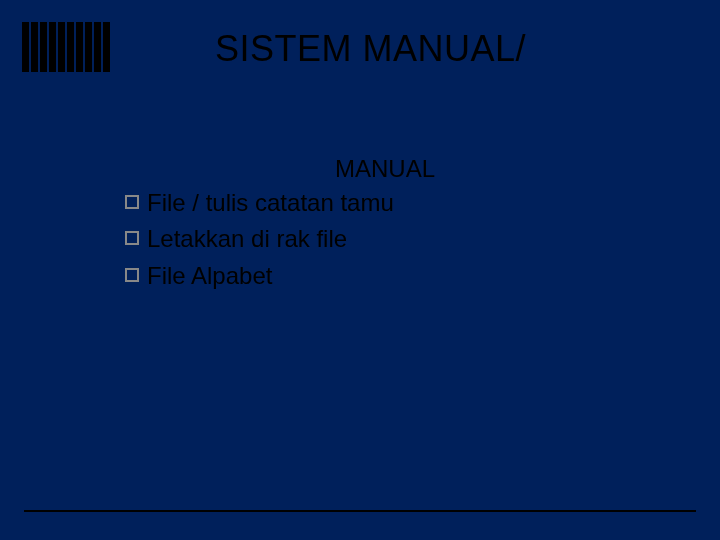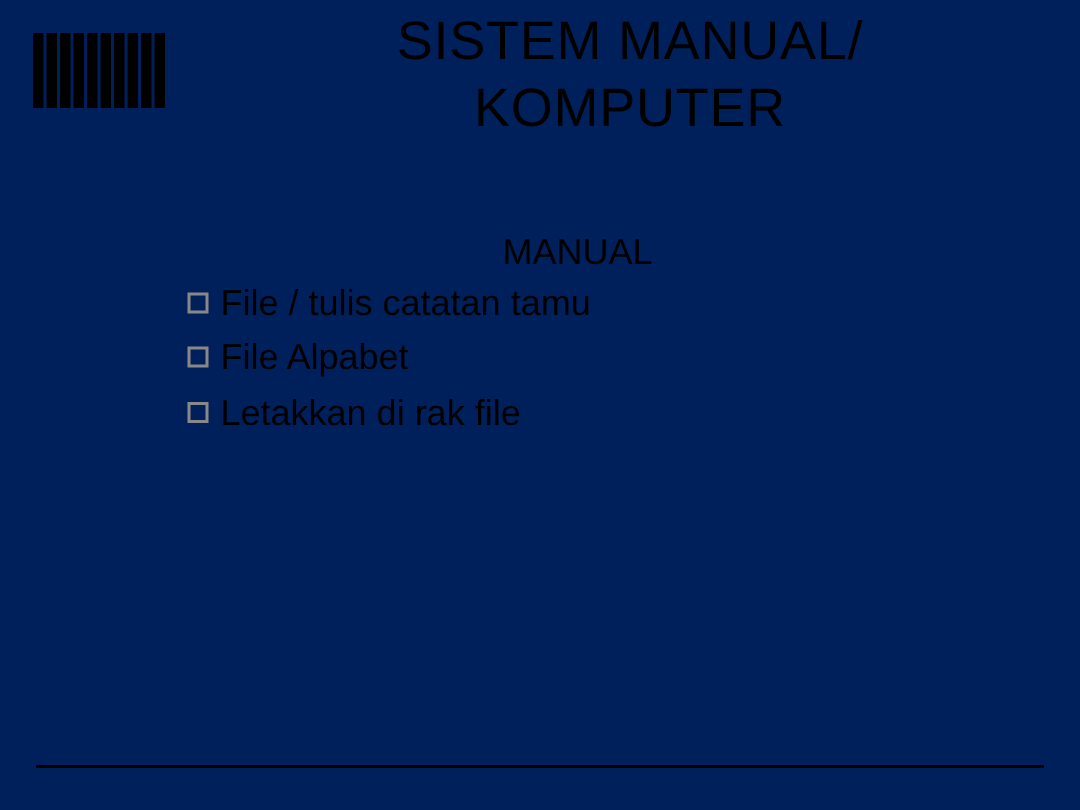--- a/index.html
+++ b/index.html
@@ -23,24 +23,23 @@
       gap: 2px;
     }
     .vertical-bars span {
       display: block;
       width: 7px;
       height: 50px;
       background-color: #000000;
     }
     .title-area {
       position: absolute;
-      top: 4px;
+      top: 26px;
       left: 215px;
       width: 410px;
-      text-align: center;
     }
     .title-line {
       font-size: 36px;
       font-weight: normal;
       color: #000000;
       line-height: 1.25;
       letter-spacing: 0.5px;
     }
     .content-area {
       position: absolute;
@@ -91,35 +90,34 @@
     <span></span>
   <span></span>
     <span></span>
     <span></span>
     <span></span>
     <span></span>
 </div>
 
 <div class="title-area">
   <div class="title-line">SISTEM MANUAL/</div>
-  <div class="title-line">KOMPUTER</div>
 </div>
 
 <div class="content-area">
   <div class="section-heading">MANUAL</div>
 
   <div class="bullet-item">
     <span class="bullet-marker"></span>
     <span>File / tulis catatan tamu</span>
   </div>
 
   <div class="bullet-item">
     <span class="bullet-marker"></span>
-    <span>File Alpabet</span>
+    <span>Letakkan di rak file</span>
   </div>
 
   <div class="bullet-item">
     <span class="bullet-marker"></span>
-    <span>Letakkan di rak file</span>
+    <span>File Alpabet</span>
   </div>
 </div>
 
 <hr class="hr-line">
 
 </body></html>

